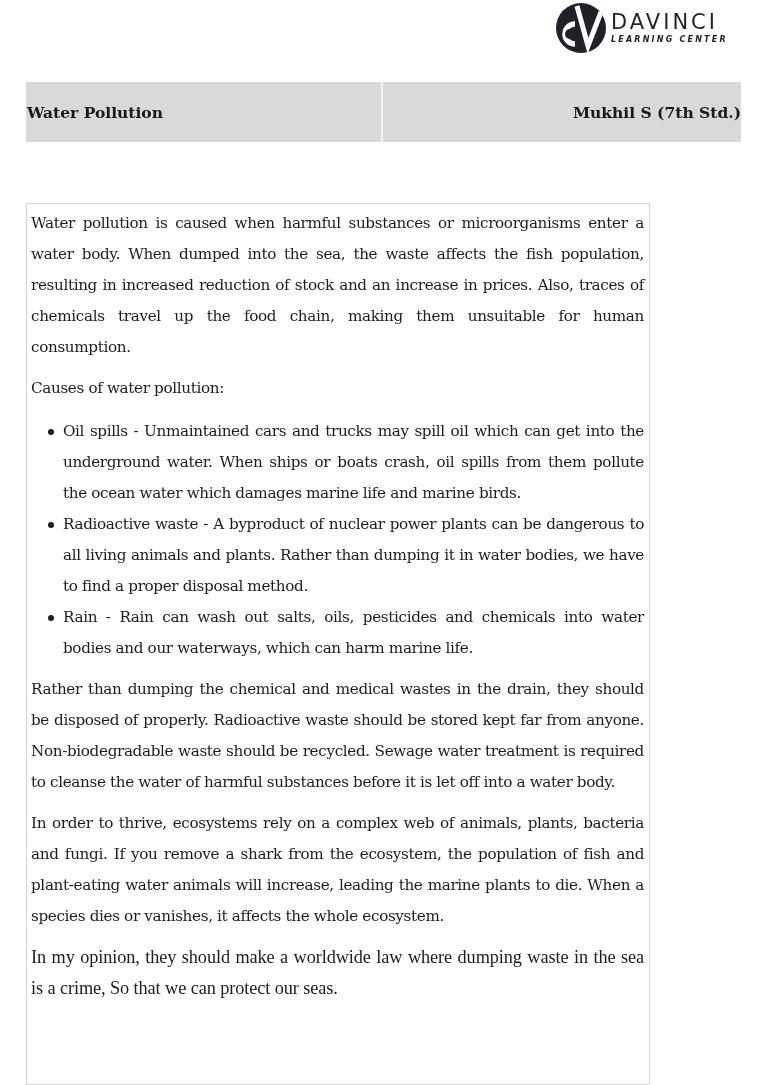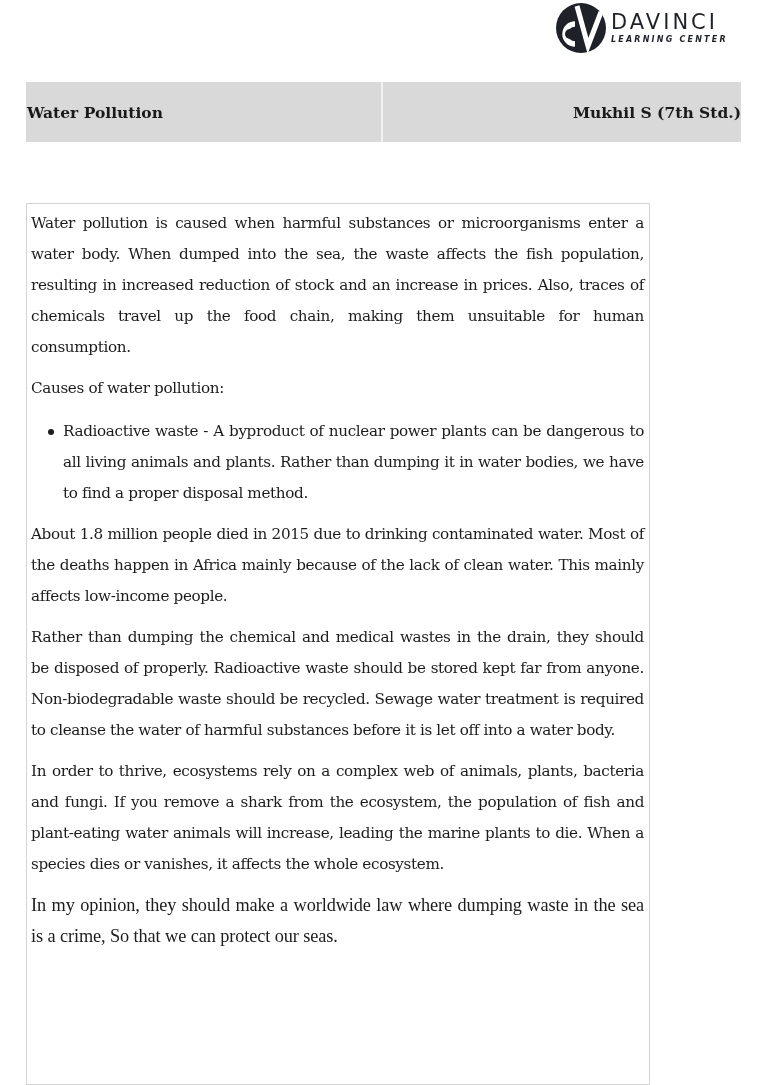--- a/index.html
+++ b/index.html
@@ -155,20 +155,27 @@
   <div class="header-cell header-left">Water Pollution</div>
   <div class="header-cell header-right">Mukhil S (7th Std.)</div>
 </div>
 
 <div class="content-box">
   <p class="para">Water pollution is caused when harmful substances or microorganisms enter a water body. When dumped into the sea, the waste affects the fish population, resulting in increased reduction of stock and an increase in prices. Also, traces of chemicals travel up the food chain, making them unsuitable for human consumption.</p>
   <p class="para" style="margin-bottom:0;">Causes of water pollution:</p>
   <ul class="causes-list">
     <li>
       <span class="bullet"></span>
+      <span>Oil spills - Unmaintained cars and trucks may spill oil which can get into the underground water. When ships or boats crash, oil spills from them pollute the ocean water which damages marine life and marine birds.</span>
+    </li>
+    <li>
+      <span class="bullet"></span>
       <span>Radioactive waste - A byproduct of nuclear power plants can be dangerous to all living animals and plants. Rather than dumping it in water bodies, we have to find a proper disposal method.</span>
     </li>
+    <li>
+      <span class="bullet"></span>
+      <span>Rain - Rain can wash out salts, oils, pesticides and chemicals into water bodies and our waterways, which can harm marine life.</span>
+    </li>
   </ul>
-  <p class="para">About 1.8 million people died in 2015 due to drinking contaminated water. Most of the deaths happen in Africa mainly because of the lack of clean water. This mainly affects low-income people.</p>
   <p class="para">Rather than dumping the chemical and medical wastes in the drain, they should be disposed of properly. Radioactive waste should be stored kept far from anyone. Non-biodegradable waste should be recycled. Sewage water treatment is required to cleanse the water of harmful substances before it is let off into a water body.</p>
   <p class="para">In order to thrive, ecosystems rely on a complex web of animals, plants, bacteria and fungi. If you remove a shark from the ecosystem, the population of fish and plant-eating water animals will increase, leading the marine plants to die. When a species dies or vanishes, it affects the whole ecosystem.</p>
   <p class="para last">In my opinion, they should make a worldwide law where dumping waste in the sea is a crime, So that we can protect our seas.</p>
 </div>
 
 </body></html>

